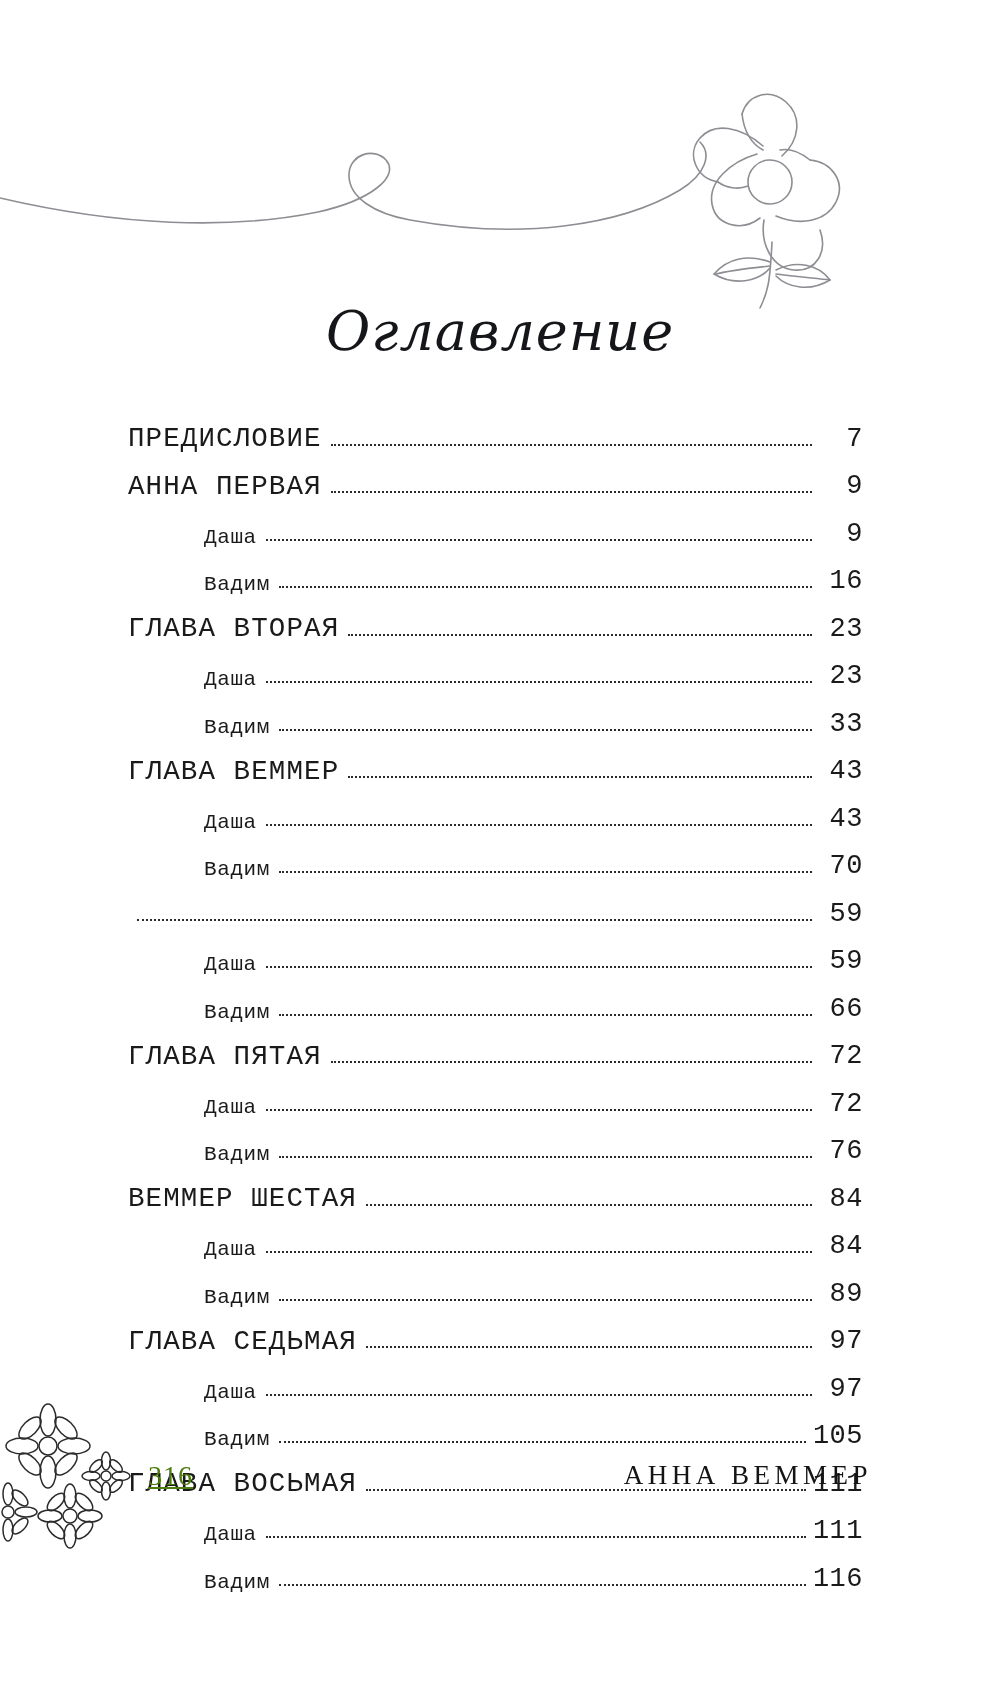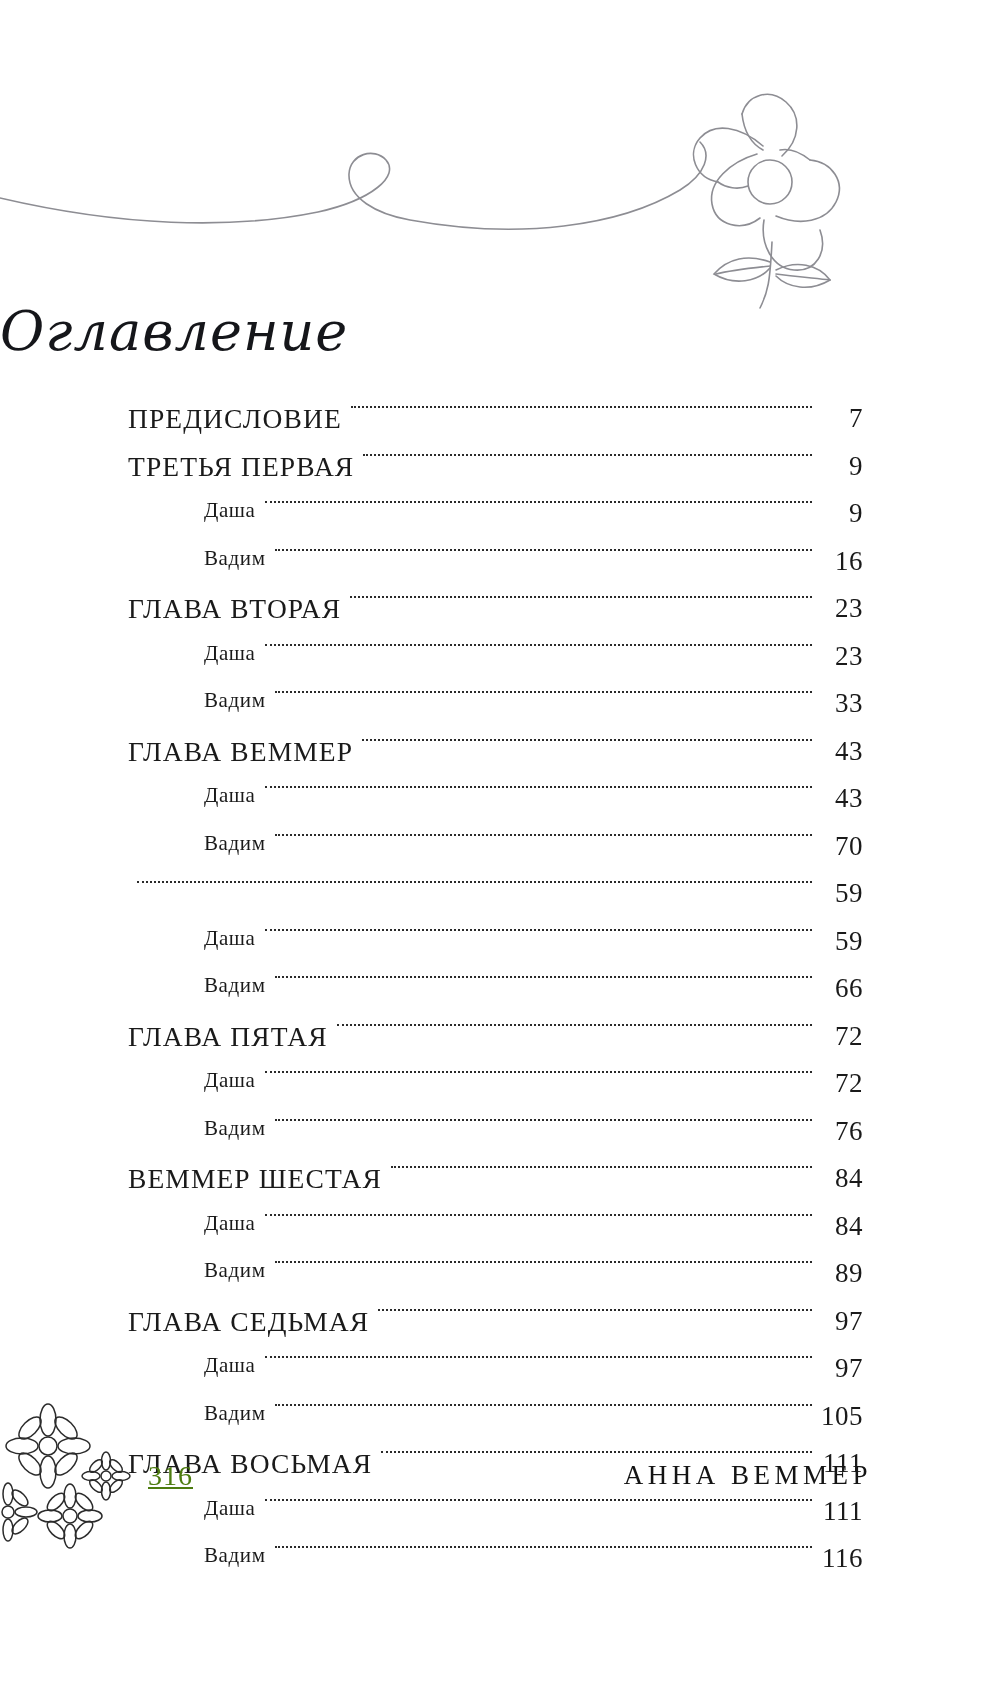--- a/index.html
+++ b/index.html
@@ -25,40 +25,42 @@
     height: 280px;
     pointer-events: none;
   }
 
   
   #toc-title {
     position: absolute;
     top: 300px;
     left: 0;
     width: 1000px;
+    text-align: center;
     font-family: "DejaVu Serif", serif;
     font-style: italic;
     font-size: 54px;
     letter-spacing: 1px;
     color: #15161a;
   }
 
   
   #toc-list {
     position: absolute;
     top: 405px;
     left: 128px;
     width: 735px;
   }
   .toc-row {
     display: flex;
-    align-items: flex-start;
+    align-items: flex-end;
     font-size: 27px;
     line-height: 1.0;
     height: 47.5px;
+    font-family: Liberation Mono, monospace;
   }
   .toc-row .label {
     white-space: nowrap;
     letter-spacing: 0.6px;
   }
   .toc-row.level-chapter .label {
     font-size: 27.5px;
     letter-spacing: 1.1px;
   }
   .toc-row.level-sub {
@@ -149,21 +151,21 @@
 
 <div id="toc-title">Оглавление</div>
 
 <div id="toc-list">
     <div class="toc-row level-chapter">
       <span class="label">ПРЕДИСЛОВИЕ</span>
       <span class="leader"></span>
       <span class="page">7</span>
     </div>
     <div class="toc-row level-chapter">
-      <span class="label">ТРЕТЬЯ ПЕРВАЯ</span>
+      <span class="label">АННА ПЕРВАЯ</span>
       <span class="leader"></span>
       <span class="page">9</span>
     </div>
     <div class="toc-row level-sub">
       <span class="label">Даша</span>
       <span class="leader"></span>
       <span class="page">9</span>
     </div>
     <div class="toc-row level-sub">
       <span class="label">Вадим</span>

